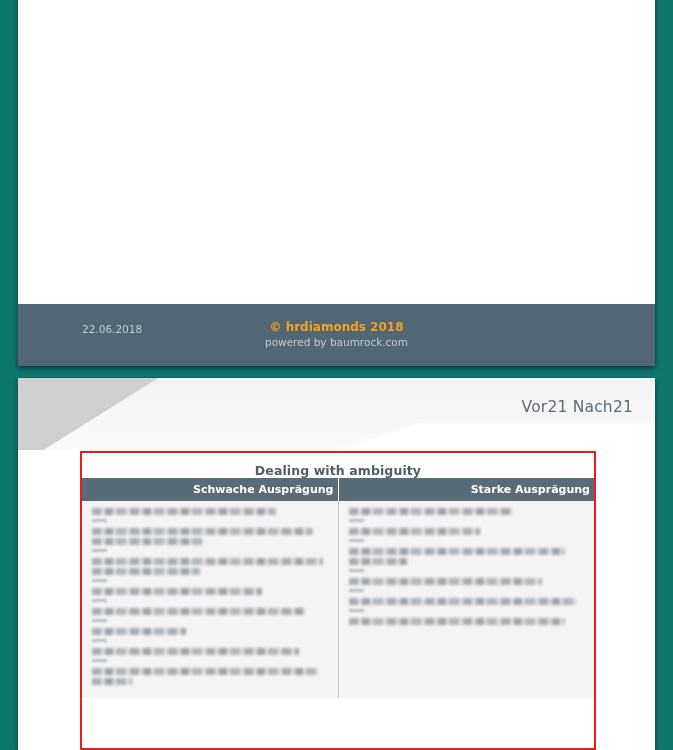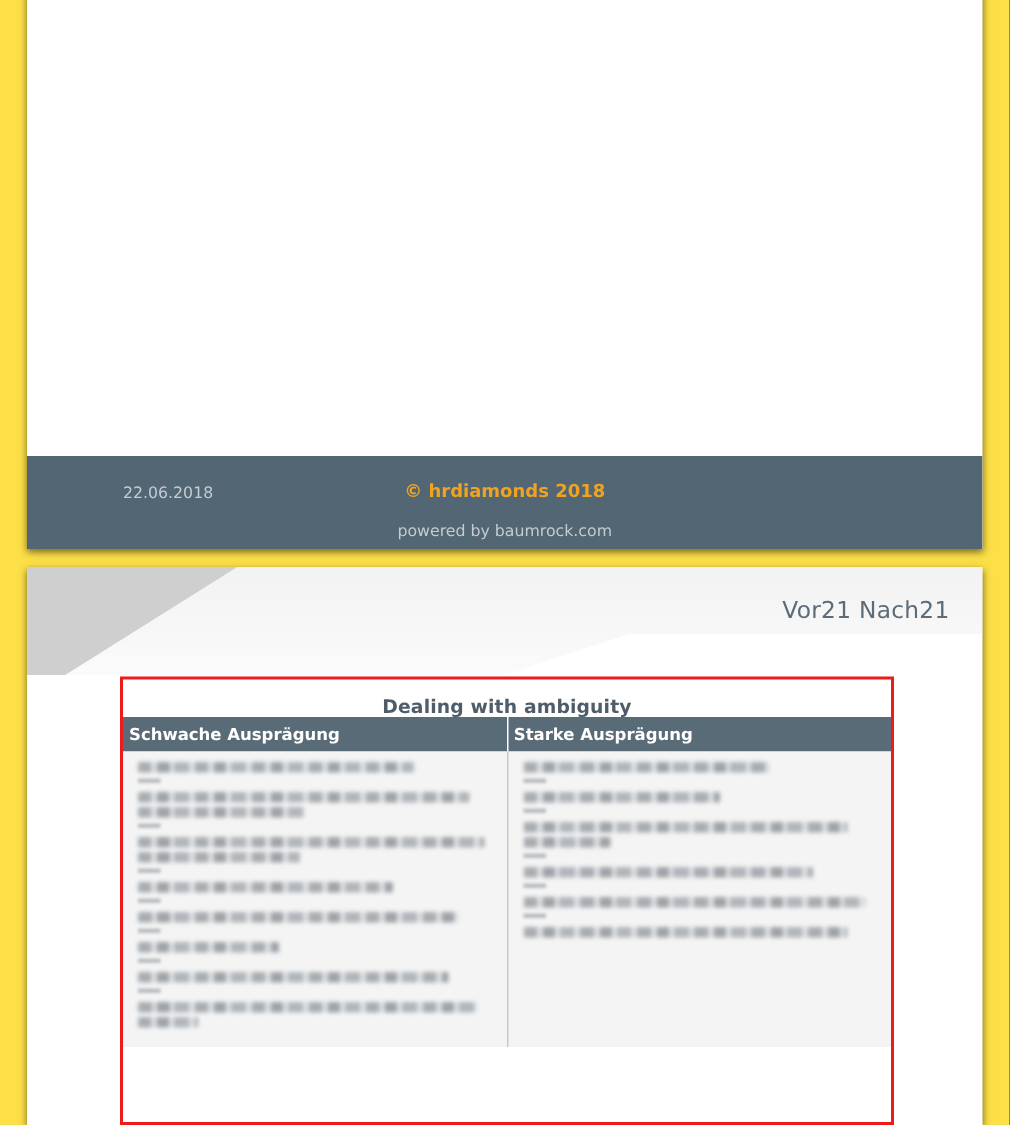--- a/index.html
+++ b/index.html
@@ -5,21 +5,21 @@
   html, body {
     margin: 0; padding: 0;
     background: #3d3d3d;
     width: 673px; height: 750px;
     overflow: hidden;
     font-family: "DejaVu Sans", "Liberation Sans", sans-serif;
   }
   #viewport {
     position: relative;
     width: 673px; height: 750px;
-    background: #fde047;
+    background: #0f766e;
     overflow: hidden;
   }
 
   
   .slide {
     position: absolute;
     left: 18px;
     width: 637px;
     background: #ffffff;
     box-shadow: 0 2px 5px rgba(0,0,0,0.55);
@@ -89,21 +89,21 @@
     width: 100%;
     border-collapse: collapse;
     table-layout: fixed;
   }
   .comp-table thead th {
     background: #5a6b78;
     color: #ffffff;
     font-size: 11px;
     font-weight: bold;
     padding: 5px 4px;
-    text-align: left;
+    text-align: right;
     border-right: 1px solid #ffffff;
   }
   .comp-table thead th:last-child { border-right: none; }
   .comp-table tbody td {
     background: #f4f4f4;
     vertical-align: top;
     padding: 7px 10px 10px 10px;
     border-right: 1px solid #c9c9c9;
   }
   .comp-table tbody td:last-child { border-right: none; }
@@ -151,21 +151,21 @@
     text-align: center;
   }
   .footer-copy {
     font-size: 12px;
     color: #f0a31e;
     font-weight: bold;
   }
   .footer-powered {
     font-size: 10.5px;
     color: #c3ccd2;
-    margin-top: 14px;
+    margin-top: 2px;
   }
   .page-hex {
     position: absolute;
     right: 44px; top: -12px;
     width: 45px; height: 52px;
     background: linear-gradient(#f9b21d, #f09a12);
     clip-path: polygon(50% 0%, 100% 25%, 100% 75%, 50% 100%, 0% 75%, 0% 25%);
     display: flex;
     align-items: center;
     justify-content: center;

